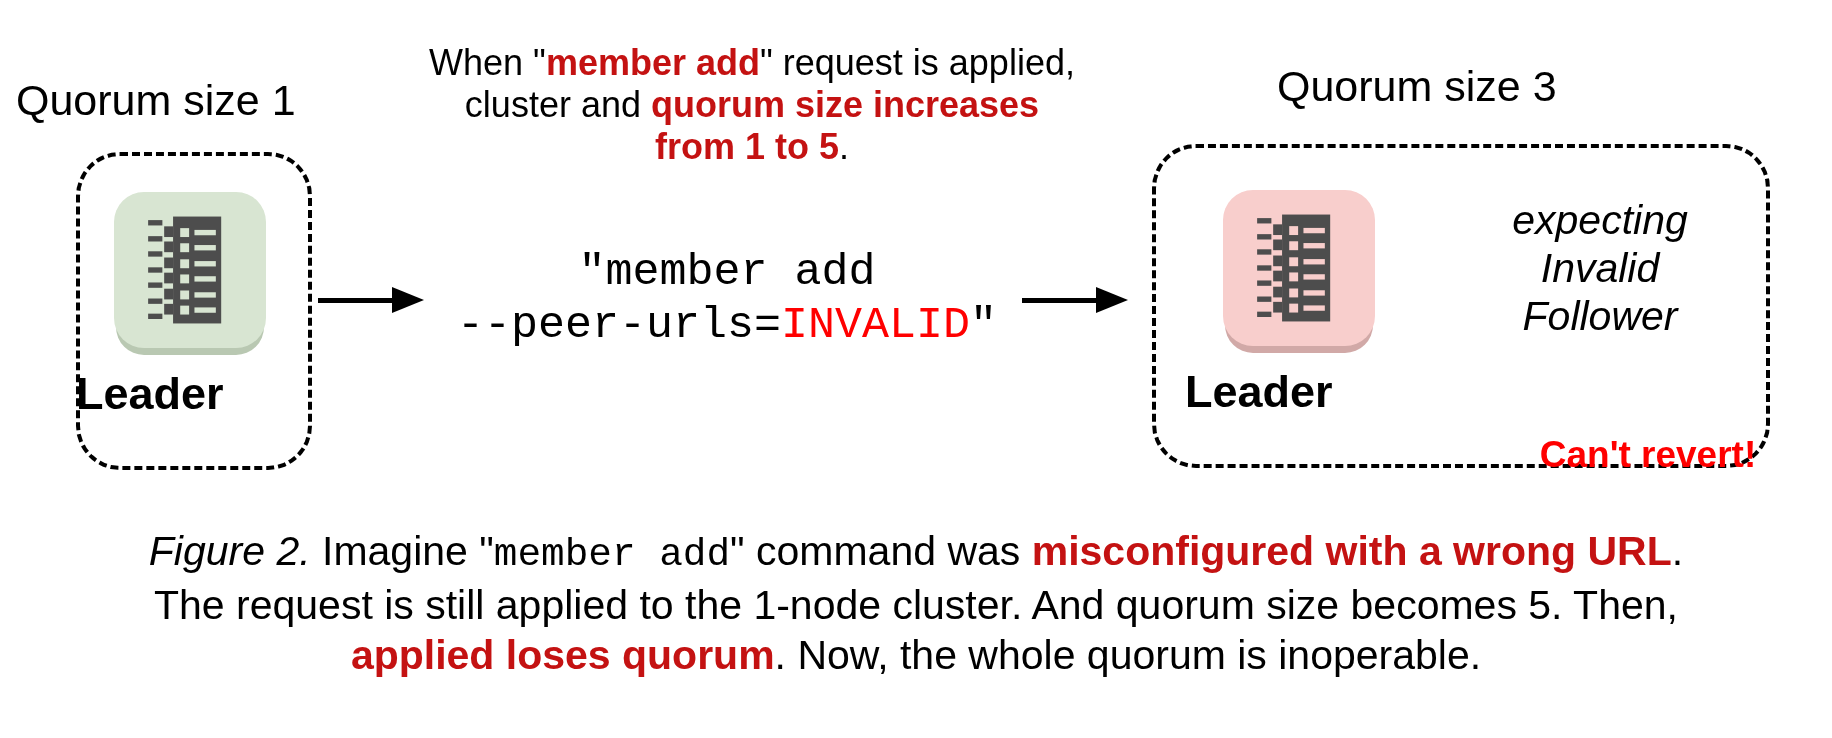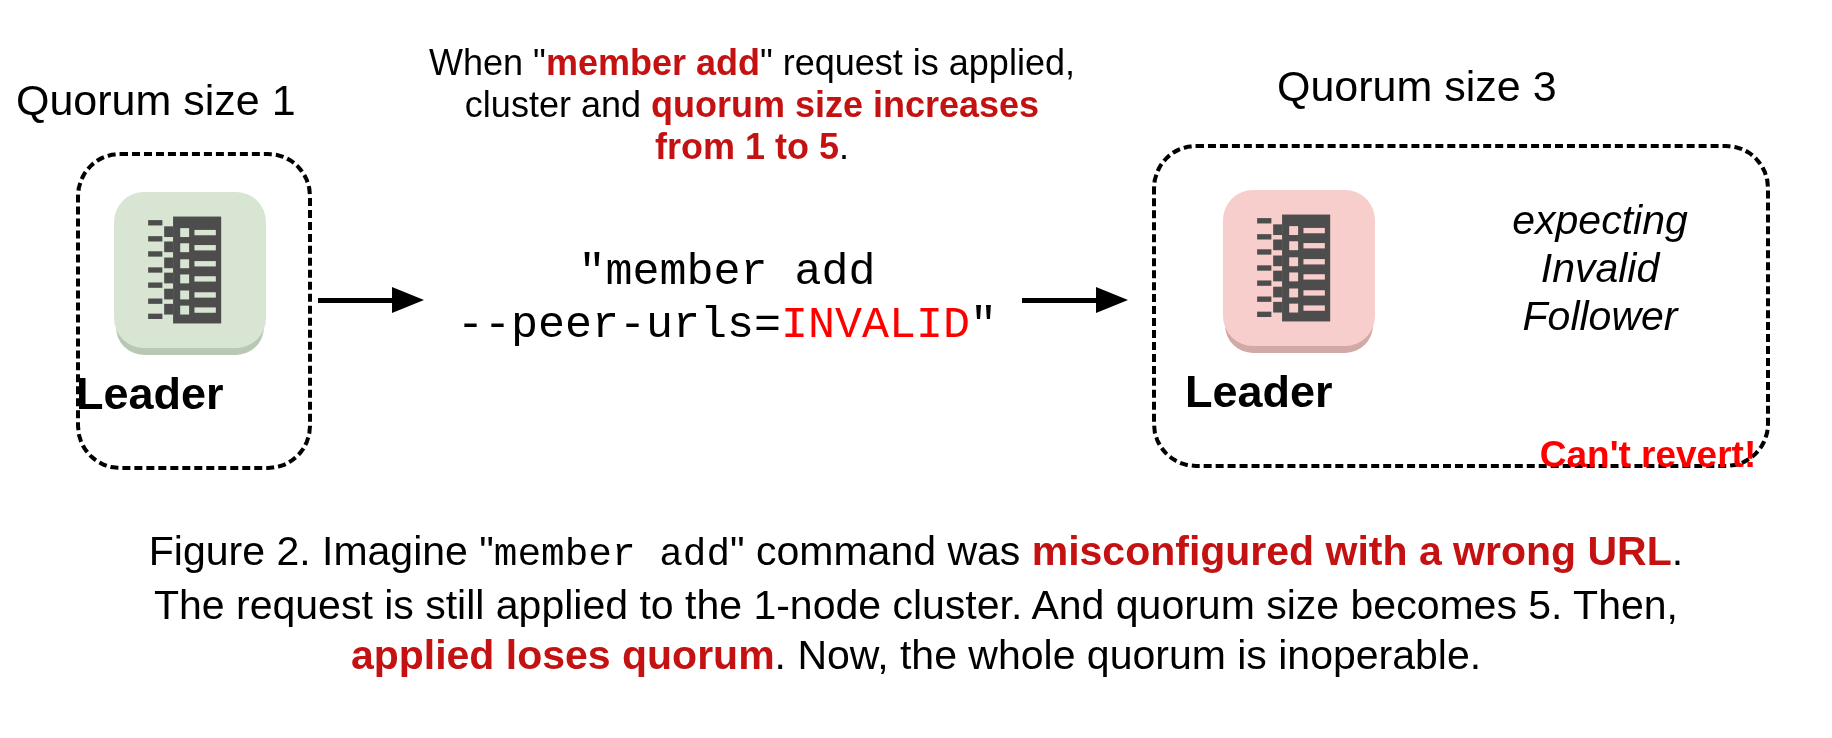--- a/index.html
+++ b/index.html
@@ -37,21 +37,21 @@
   .top-note{position:absolute;font-size:36px;line-height:42px;text-align:center;}
   .top-note .em{color:var(--dark-red);font-weight:bold;}
   .code-block{
     position:absolute;font-family:"Liberation Mono","DejaVu Sans Mono",monospace;
     font-size:45px;line-height:53px;text-align:center;
   }
   .code-block .invalid{color:var(--bright-red);}
   .expecting{position:absolute;font-size:41px;line-height:48px;font-style:italic;text-align:center;}
   .warning{position:absolute;font-size:37px;font-weight:bold;color:var(--bright-red);text-align:center;}
   .caption{position:absolute;left:0;width:1832px;font-size:41px;line-height:50px;text-align:center;}
-  .caption .fig{}
+  .caption .fig{font-style:italic;}
   .caption .code{font-family:"Liberation Mono","DejaVu Sans Mono",monospace;font-size:0.96em;}
   .caption .em{color:var(--dark-red);font-weight:bold;text-align:center;}
   .line, .line span{white-space:pre;}
 </style>
 </head>
 <body>
 
 <div class="canvas">
 
   <div class="heading" style="left:16px;top:76px;width:360px;">Quorum size 1</div>

